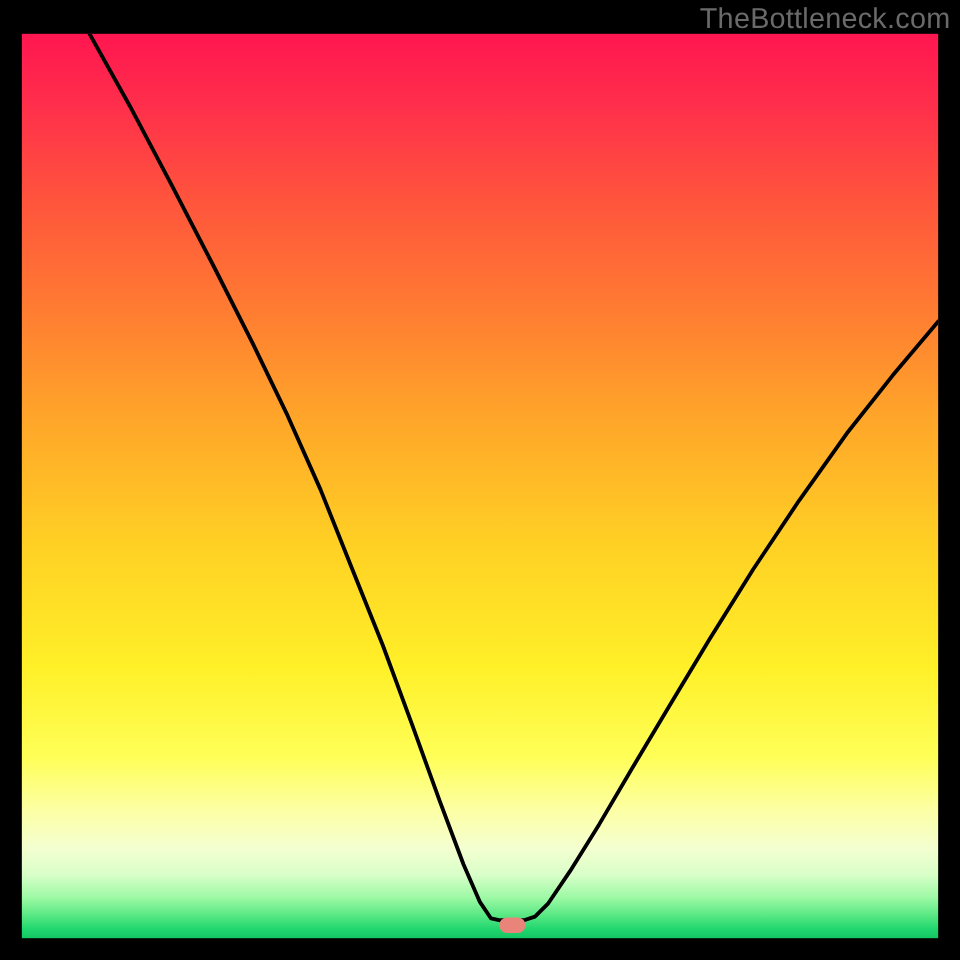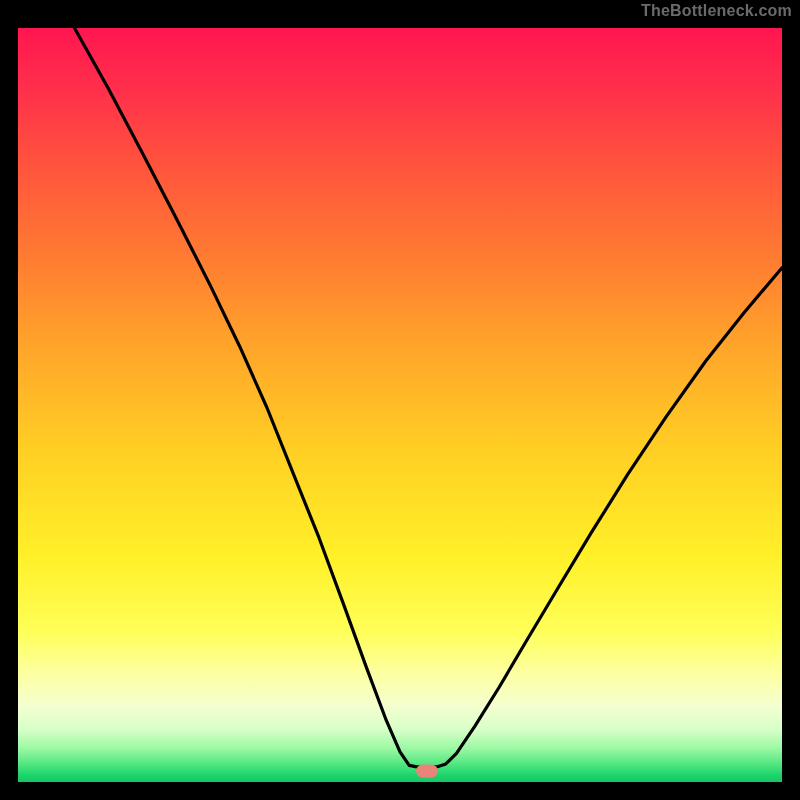--- a/index.html
+++ b/index.html
@@ -15,22 +15,22 @@
     position: relative;
     width: 800px;
     height: 800px;
     background: #000;
   }
   .watermark {
     position: absolute;
     top: 2px;
     right: 8px;
     color: #6a6a6a;
-    font-size: 16px;
-    font-weight: 700;
+    font-size: 24px;
+    font-weight: 400;
     letter-spacing: 0.2px;
     z-index: 5;
   }
   .plot {
     position: absolute;
     left: 18px;
     top: 28px;
     width: 764px;
     height: 754px;
     overflow: hidden;

